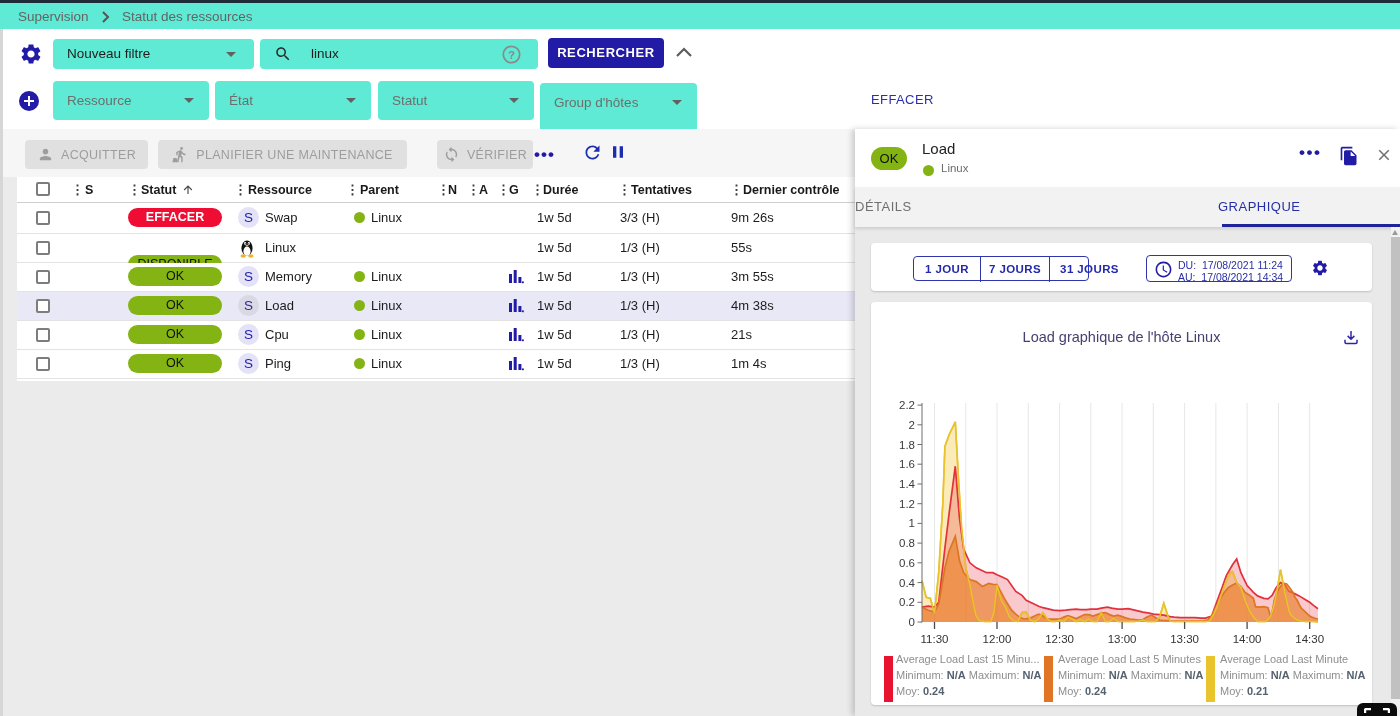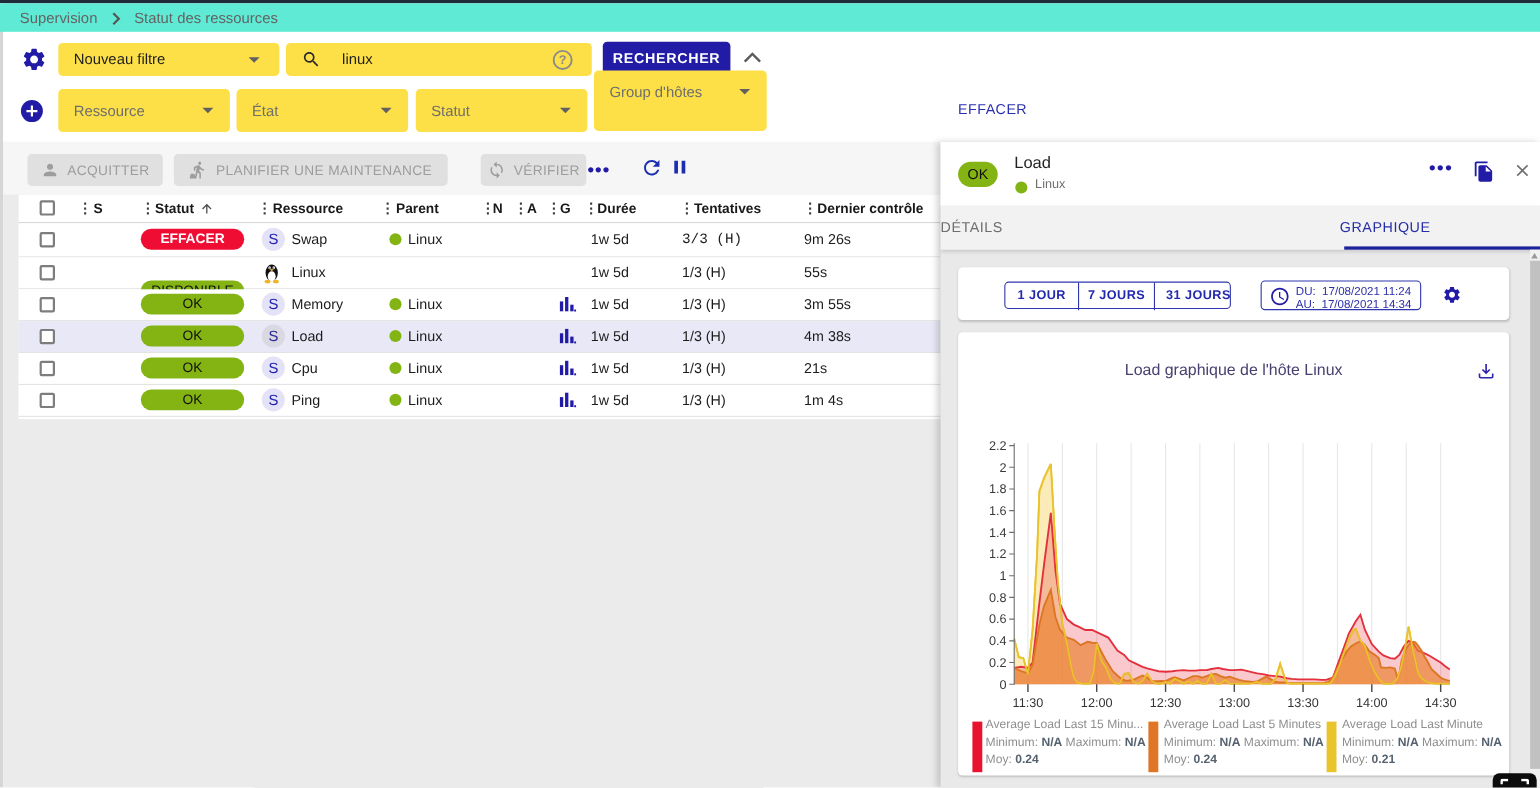--- a/index.html
+++ b/index.html
@@ -5,21 +5,21 @@
 * { margin:0; padding:0; box-sizing:border-box; }
 html,body { width:1400px; height:716px; overflow:hidden; font-family:"Liberation Sans", sans-serif; background:#fff; }
 .abs { position:absolute; }
 #page { position:relative; width:1400px; height:716px; overflow:hidden; }
 #topstrip { left:0; top:0; width:1400px; height:3px; background:#1e2b38; }
 #crumb { left:0; top:3px; width:1400px; height:26px; background:#5eead4; }
 #crumb .t { font-size:13.5px; color:#646464; }
 #leftedge { left:0; top:3px; width:3px; height:713px; background:#d6d6d6; }
 
 #filters { left:3px; top:29px; width:1397px; height:100px; background:#fff; }
-.gsel { position:absolute; background:#fde047; border-radius:4px; }
+.gsel { position:absolute; background:#5eead4; border-radius:4px; }
 .gsel .lab { position:absolute; left:14px; font-size:13.5px; color:#6e6e6e; }
 .caret { position:absolute; width:0; height:0; border-left:5px solid transparent; border-right:5px solid transparent; border-top:5px solid #616161; }
 .btn-search { position:absolute; left:545px; top:9px; width:116px; height:30px; background:#221ba6; color:#fff; border-radius:4px; font-size:13px; font-weight:bold; letter-spacing:.6px; text-align:center; line-height:30px; }
 
 #content { left:3px; top:129px; width:1397px; height:587px; background:#ebebeb; }
 #actionbar { position:absolute; left:0; top:0; width:859px; height:48px; background:#f6f6f6; }
 .dbtn { position:absolute; top:11px; height:29px; background:#e0e0e0; border-radius:4px; color:#9d9d9d; font-size:12.5px; letter-spacing:.3px; display:flex; align-items:center; justify-content:center; gap:7px; }
 
 #tbl { position:absolute; left:14px; top:48px; width:838px; height:204px; background:#fff; }
 .hrow { position:absolute; left:0; top:0; width:838px; height:26px; border-bottom:1px solid #cfcfcf; }
@@ -94,21 +94,21 @@
         <span class="caret" style="right:15px; top:17px;"></span>
       </div>
   <div class="gsel" style="left:212px; top:52px; width:156px; height:39px;">
         <span class="lab" style="top:12px;">État</span>
         <span class="caret" style="right:15px; top:17px;"></span>
       </div>
   <div class="gsel" style="left:375px; top:52px; width:156px; height:39px;">
         <span class="lab" style="top:12px;">Statut</span>
         <span class="caret" style="right:15px; top:17px;"></span>
       </div>
-  <div class="gsel" style="left:537px; top:35px; width:157px; height:55px;">
+  <div class="gsel" style="left:537px; top:54px; width:157px; height:55px;">
         <span class="lab" style="top:12px;">Group d'hôtes</span>
         <span class="caret" style="right:15px; top:17px;"></span>
       </div>
   <span class="abs" style="left:868px; top:63px; font-size:13px; color:#2a2fae; letter-spacing:.4px;">EFFACER</span>
 </div>
 <div class="abs" id="content">
   <div id="actionbar">
     <div class="dbtn" style="left:22px; width:123px;">
       <svg width="17" height="17" viewBox="0 0 24 24">
             <path fill="#9d9d9d" d="M12 12c2.21 0 4-1.79 4-4s-1.79-4-4-4-4 1.79-4 4 1.79 4 4 4zm0 2c-2.67 0-8 1.34-8 4v2h16v-2c0-2.66-5.33-4-8-4z"></path>
@@ -161,21 +161,21 @@
           <span class="htxt" style="left:726px; top:6px;">Dernier contrôle</span>
     </div>
     <div class="trow" style="top:26px; height:31px;">
       <span class="cb" style="top:8px;"></span>
       <span class="chip red" style="top:5px;">EFFACER</span>
       <span class="scirc" style="top:4px; ">S</span>
       <span class="rtxt" style="left:248px; top:7px;">Swap</span>
       <span class="pdot" style="left:337px; top:9px;"></span>
       <span class="rtxt" style="left:354px; top:7px;">Linux</span>
       <span class="rtxt" style="left:520px; top:7px;">1w 5d</span>
-      <span class="rtxt" style="left:603px; top:7px;font-family:Liberation Mono, monospace;">3/3 (H)</span>
+      <span class="rtxt" style="left:603px; top:7px;">3/3 (H)</span>
       <span class="rtxt" style="left:714px; top:7px;">9m 26s</span>
     </div>
     <div class="trow" style="top:57px; height:29px;">
       <span class="cb" style="top:7px;"></span>
       <span class="chip green" style="top:4px;margin-top:17px;">DISPONIBLE</span>
       <svg class="abs" style="left:221px; top:4px;" width="18" height="20" viewBox="0 0 18 20">
 <ellipse cx="9" cy="10" rx="5.6" ry="7.6" fill="#111"></ellipse>
 <ellipse cx="9" cy="13.2" rx="3.6" ry="4.6" fill="#fff"></ellipse>
 <ellipse cx="7.1" cy="5.4" rx="1.1" ry="1.4" fill="#fff"></ellipse>
             <ellipse cx="10.9" cy="5.4" rx="1.1" ry="1.4" fill="#fff"></ellipse>
@@ -274,21 +274,21 @@
           <path fill="#6f6f6f" d="M19 6.41L17.59 5 12 10.59 6.41 5 5 6.41 10.59 12 5 17.59 6.41 19 12 13.41 17.59 19 19 17.59 13.41 12z"></path>
         </svg>
   </div>
   <div id="ptabs">
     <span class="tab" style="left:0px;">DÉTAILS</span>
     <span class="tab" style="left:363px; color:#262ea5;">GRAPHIQUE</span>
   </div>
   <div class="tabind"></div>
 
   <div class="card" style="left:16px; top:114px; width:501px; height:48px;">
-    <div class="abs" style="left:42px; top:13px; width:206px; height:25px; border:1px solid #2f36ac; border-radius:4px;">
+    <div class="abs" style="left:42px; top:13px; width:176px; height:25px; border:1px solid #2f36ac; border-radius:4px;">
       <span class="tgbtn" style="left:0; width:66px;">1 JOUR</span>
       <span class="tgbtn" style="left:66px; width:70px; border-left:1px solid #2f36ac; border-right:1px solid #2f36ac;">7 JOURS</span>
       <span class="tgbtn" style="left:137px; width:77px;">31 JOURS</span>
     </div>
     <div class="abs" style="left:275px; top:12px; width:146px; height:27px; border:1px solid #2f36ac; border-radius:4px;">
       <svg class="abs" style="left:7px; top:4px;" width="19" height="19" viewBox="0 0 24 24">
             <path fill="#221ba6" d="M11.99 2C6.47 2 2 6.48 2 12s4.47 10 9.99 10C17.52 22 22 17.52 22 12S17.52 2 11.99 2zM12 20c-4.42 0-8-3.58-8-8s3.58-8 8-8 8 3.58 8 8-3.58 8-8 8zm.5-13H11v6l5.25 3.15.75-1.23-4.5-2.67z"></path>
           </svg>
       <span class="abs" style="left:31px; top:3px; font-size:10.5px; color:#2a2fa5;">DU:&nbsp; 17/08/2021 11:24</span>
       <span class="abs" style="left:31px; top:14.5px; font-size:10.5px; color:#2a2fa5;">AU:&nbsp; 17/08/2021 14:34</span>

